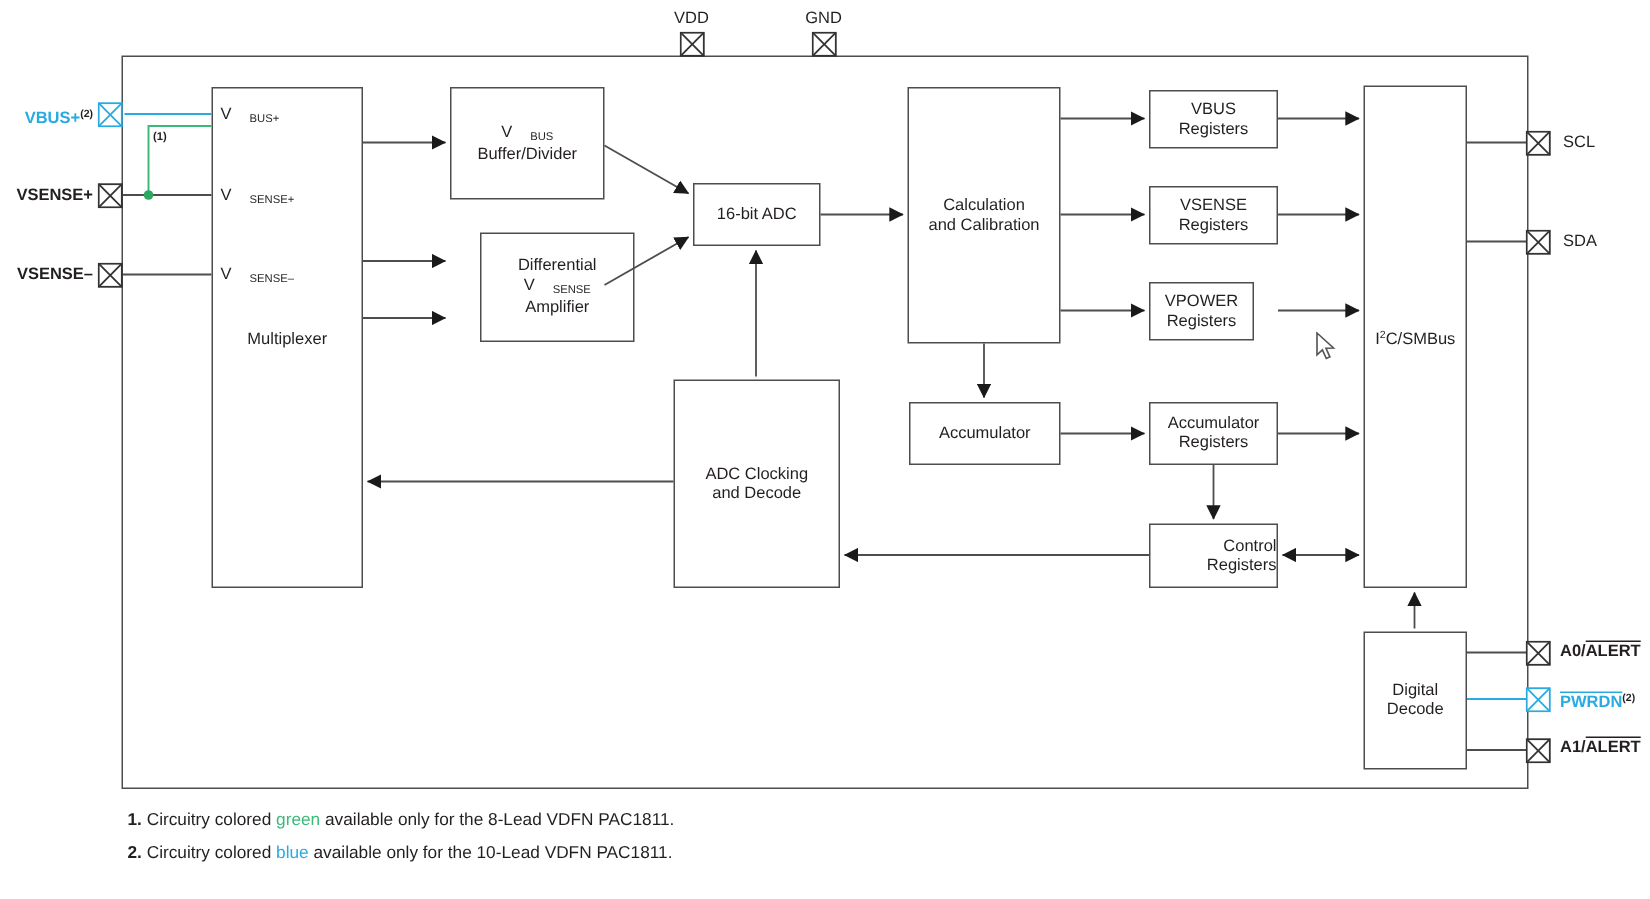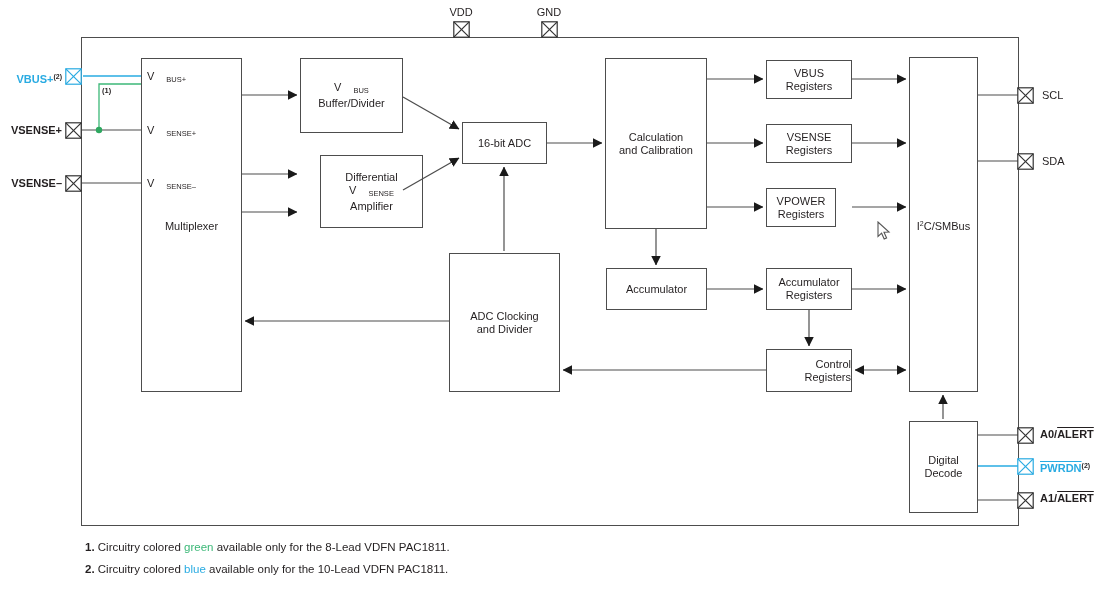--- a/index.html
+++ b/index.html
@@ -98,21 +98,21 @@
     <div class="blk-line">Registers</div>
   </div>
 
   <div class="abs block" style="left:766px;top:349px;width:86px;height:43px;align-items:flex-end;">
     <div class="blk-line">Control</div>
     <div class="blk-line">Registers</div>
   </div>
 
   <div class="abs block" style="left:449px;top:253px;width:111px;height:139px;">
     <div class="blk-line">ADC Clocking</div>
-    <div class="blk-line">and Divider</div>
+    <div class="blk-line">and Decode</div>
   </div>
 
   <div class="abs block" style="left:909px;top:57px;width:69px;height:335px;">
     <div class="blk-line"><span>I</span><span class="sup">2</span><span>C/SMBus</span></div>
   </div>
 
   <div class="abs block" style="left:909px;top:421px;width:69px;height:92px;">
     <div class="blk-line">Digital</div>
     <div class="blk-line">Decode</div>
   </div>

